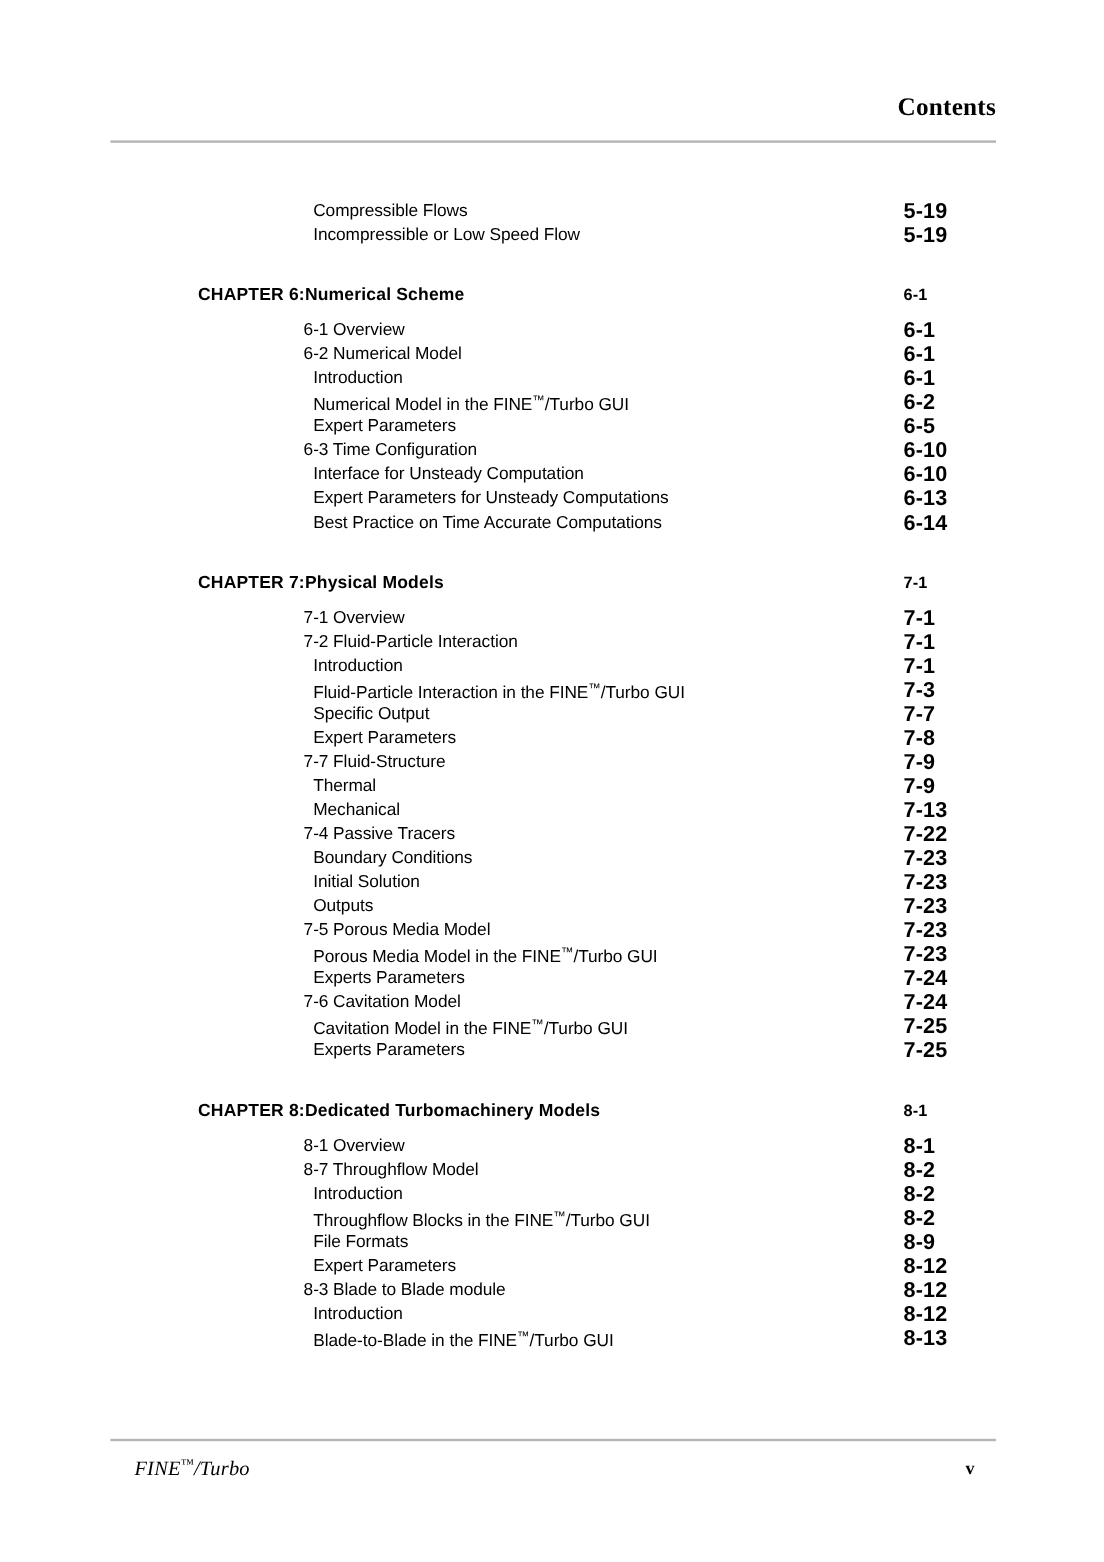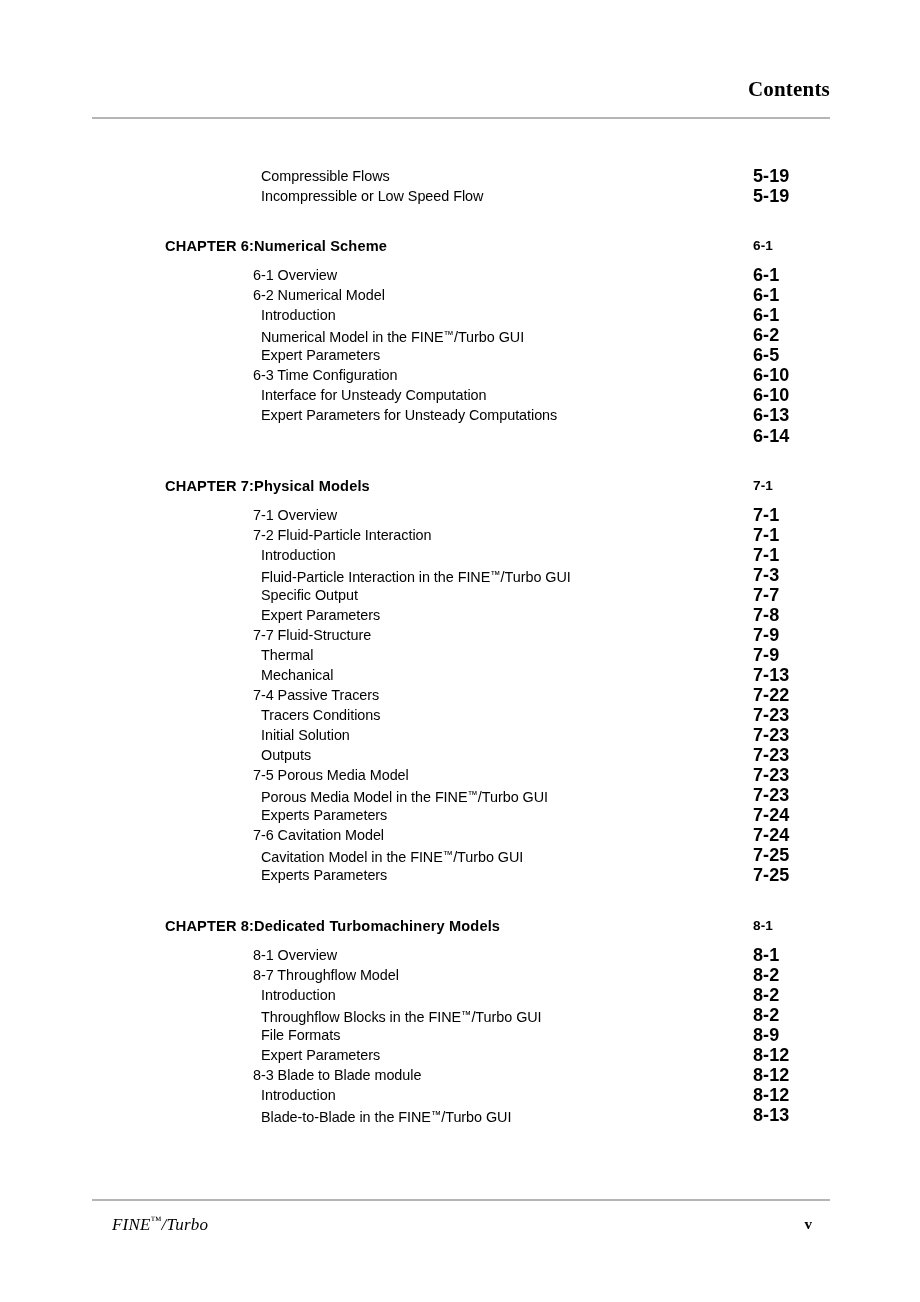--- a/index.html
+++ b/index.html
@@ -190,20 +190,21 @@
       </div>
       <div class="toc-row lvl-3">
         <span class="label">Interface for Unsteady Computation</span>
         <span class="page-num">6-10</span>
       </div>
       <div class="toc-row lvl-3">
         <span class="label">Expert Parameters for Unsteady Computations</span>
         <span class="page-num">6-13</span>
       </div>
       <div class="toc-row lvl-3">
+        <span class="label">Best Practice on Time Accurate Computations</span>
         <span class="page-num">6-14</span>
       </div>
       <div class="spacer-before-chapter"></div>
       <div class="toc-row lvl-chapter">
         <span class="label"><span class="chap-tag">CHAPTER 7:</span>Physical Models</span>
         <span class="page-num">7-1</span>
       </div>
       <div class="spacer-after-chapter"></div>
       <div class="toc-row lvl-2">
         <span class="label">7-1 Overview</span>
@@ -239,21 +240,21 @@
       </div>
       <div class="toc-row lvl-3">
         <span class="label">Mechanical</span>
         <span class="page-num">7-13</span>
       </div>
       <div class="toc-row lvl-2">
         <span class="label">7-4 Passive Tracers</span>
         <span class="page-num">7-22</span>
       </div>
       <div class="toc-row lvl-3">
-        <span class="label">Tracers Conditions</span>
+        <span class="label">Boundary Conditions</span>
         <span class="page-num">7-23</span>
       </div>
       <div class="toc-row lvl-3">
         <span class="label">Initial Solution</span>
         <span class="page-num">7-23</span>
       </div>
       <div class="toc-row lvl-3">
         <span class="label">Outputs</span>
         <span class="page-num">7-23</span>
       </div>

